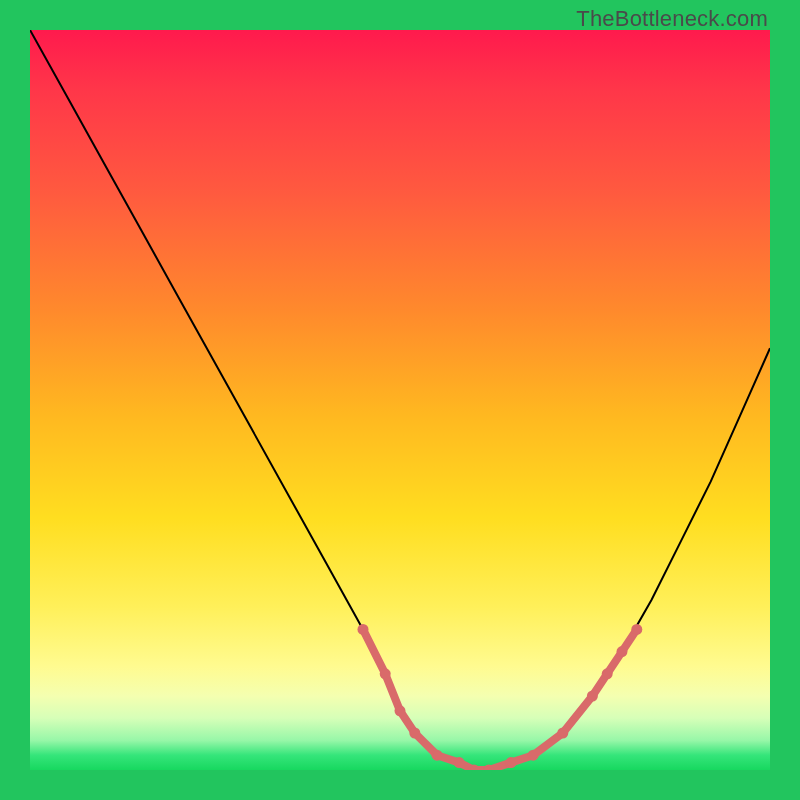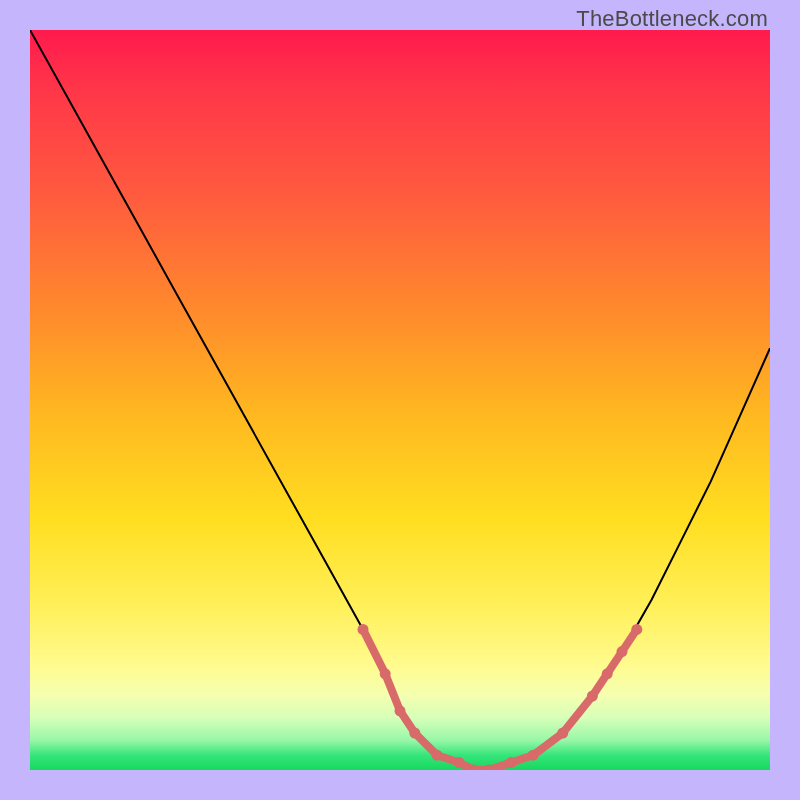--- a/index.html
+++ b/index.html
@@ -10,21 +10,21 @@
     background: #000;
     overflow: hidden;
     font-family: Arial, Helvetica, sans-serif;
   }
   .frame {
     position: absolute;
     left: 0;
     top: 0;
     width: 800px;
     height: 800px;
-    background: #c4b5fd;
+    background: #22c55e;
   }
   .plot-area {
     position: absolute;
     left: 30px;
     top: 30px;
     width: 740px;
     height: 740px;
     
     background: linear-gradient(
       to bottom,

